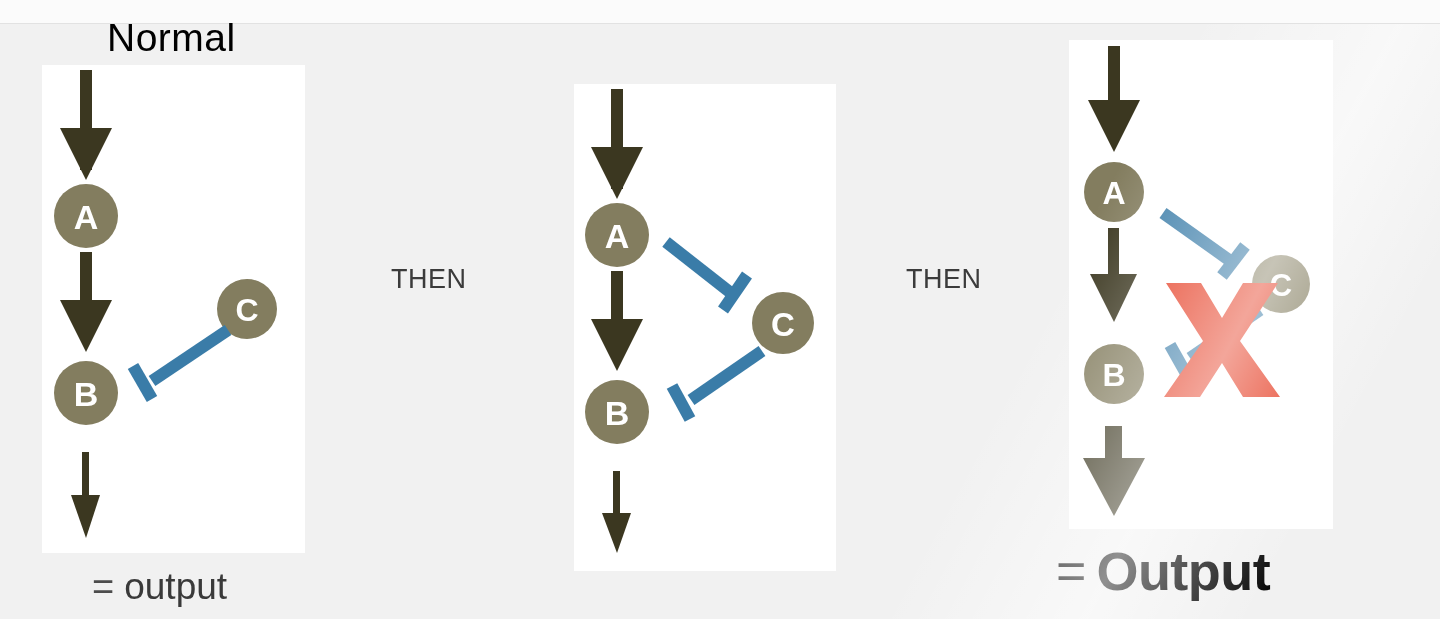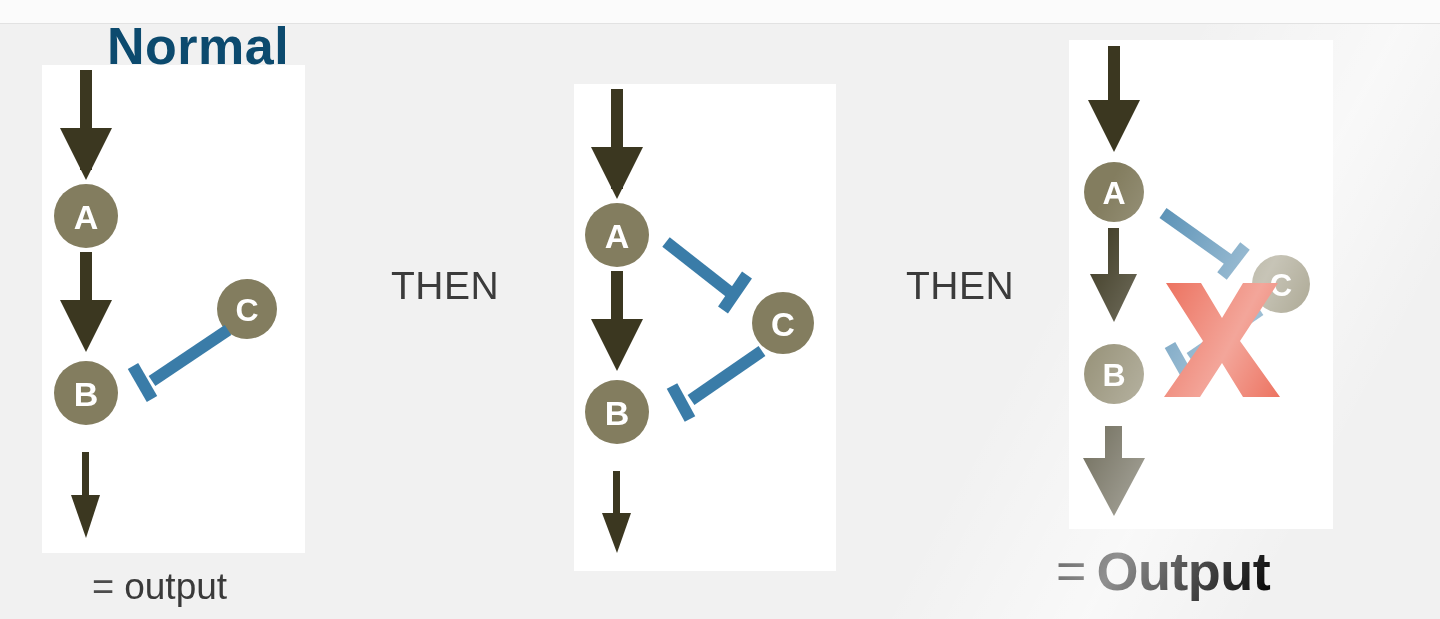--- a/index.html
+++ b/index.html
@@ -38,21 +38,21 @@
   }
 
   .panel {
     position: absolute;
     background: #ffffff;
   }
 
   .then-label {
     position: absolute;
     color: #3b3b3b;
-    font-size: 39px;
+    font-size: 27px;
     letter-spacing: 0.5px;
     white-space: nowrap;
   }
 
   .legend {
     position: absolute;
     white-space: nowrap;
     display: flex;
     align-items: center;
     gap: 10px;
@@ -101,21 +101,21 @@
 
 <div id="root">
 
   <div class="top-band"></div>
   <div class="top-rule"></div>
 
   <div class="panel" style="left:42px; top:65px; width:263px; height:488px;"></div>
   <div class="panel" style="left:574px; top:84px; width:262px; height:487px;"></div>
   <div class="panel" style="left:1069px; top:40px; width:264px; height:489px;"></div>
 
-  <div class="then-label" style="left:107px; top:16px; font-size:52px; color:#0c4a6e;font-weight:bold;">Normal</div>
+  <div class="then-label" style="left:107px; top:16px; font-size:39px; color:#000000;">Normal</div>
 
   <div class="then-label" style="left:391px; top:264px;">THEN</div>
 
   <div class="then-label" style="left:906px; top:264px;">THEN</div>
 
   <div class="legend" style="left:92px; top:566px;">
     <span class="legend-eq">=</span>
     <span class="legend-text-small">output</span>
   </div>
 

